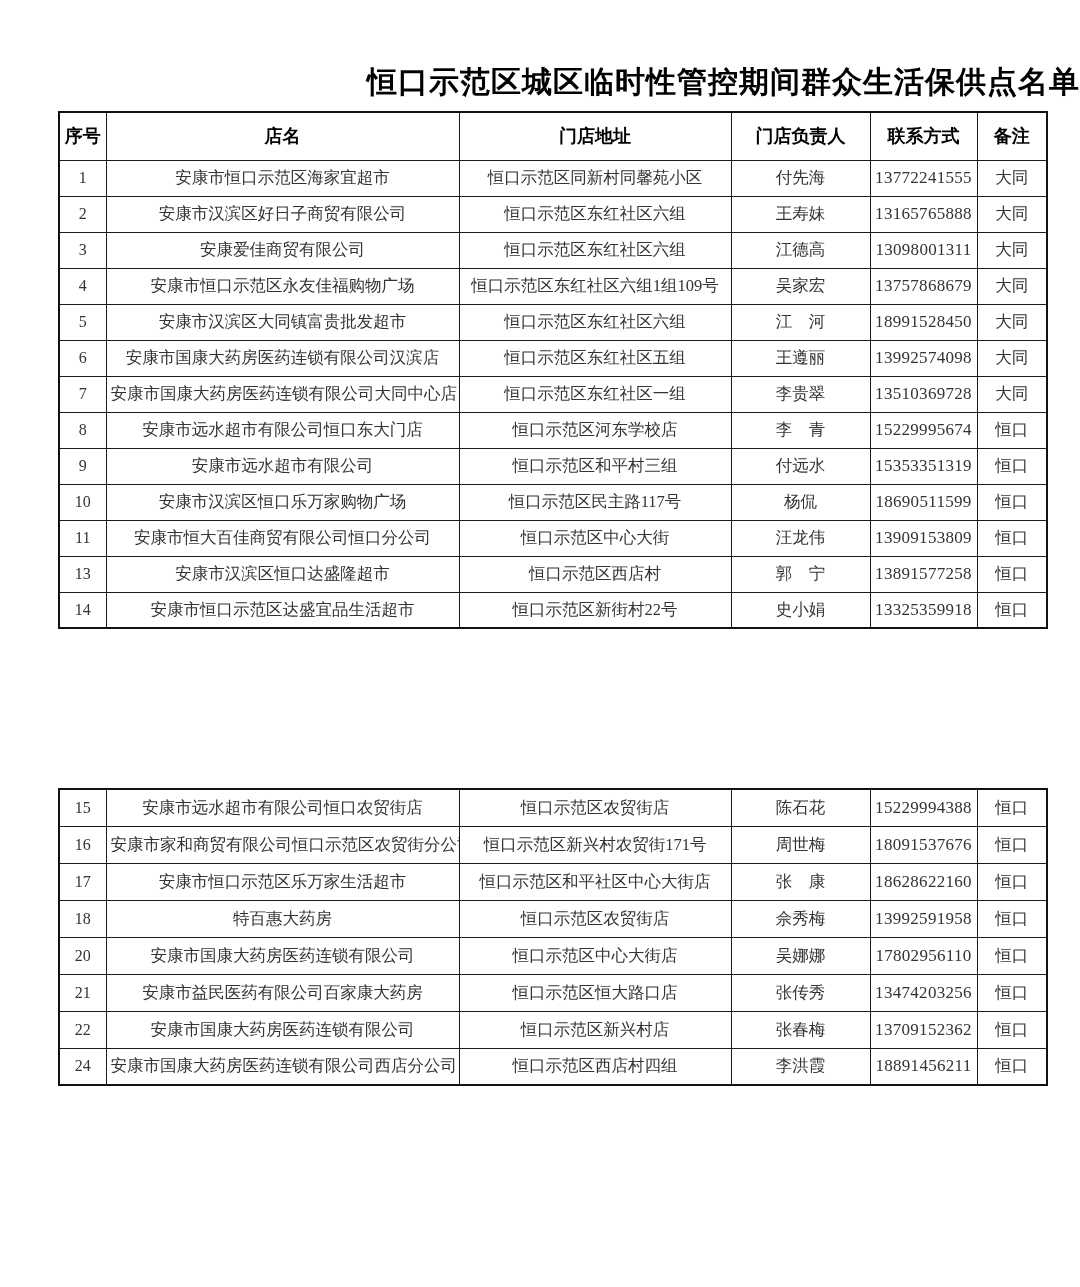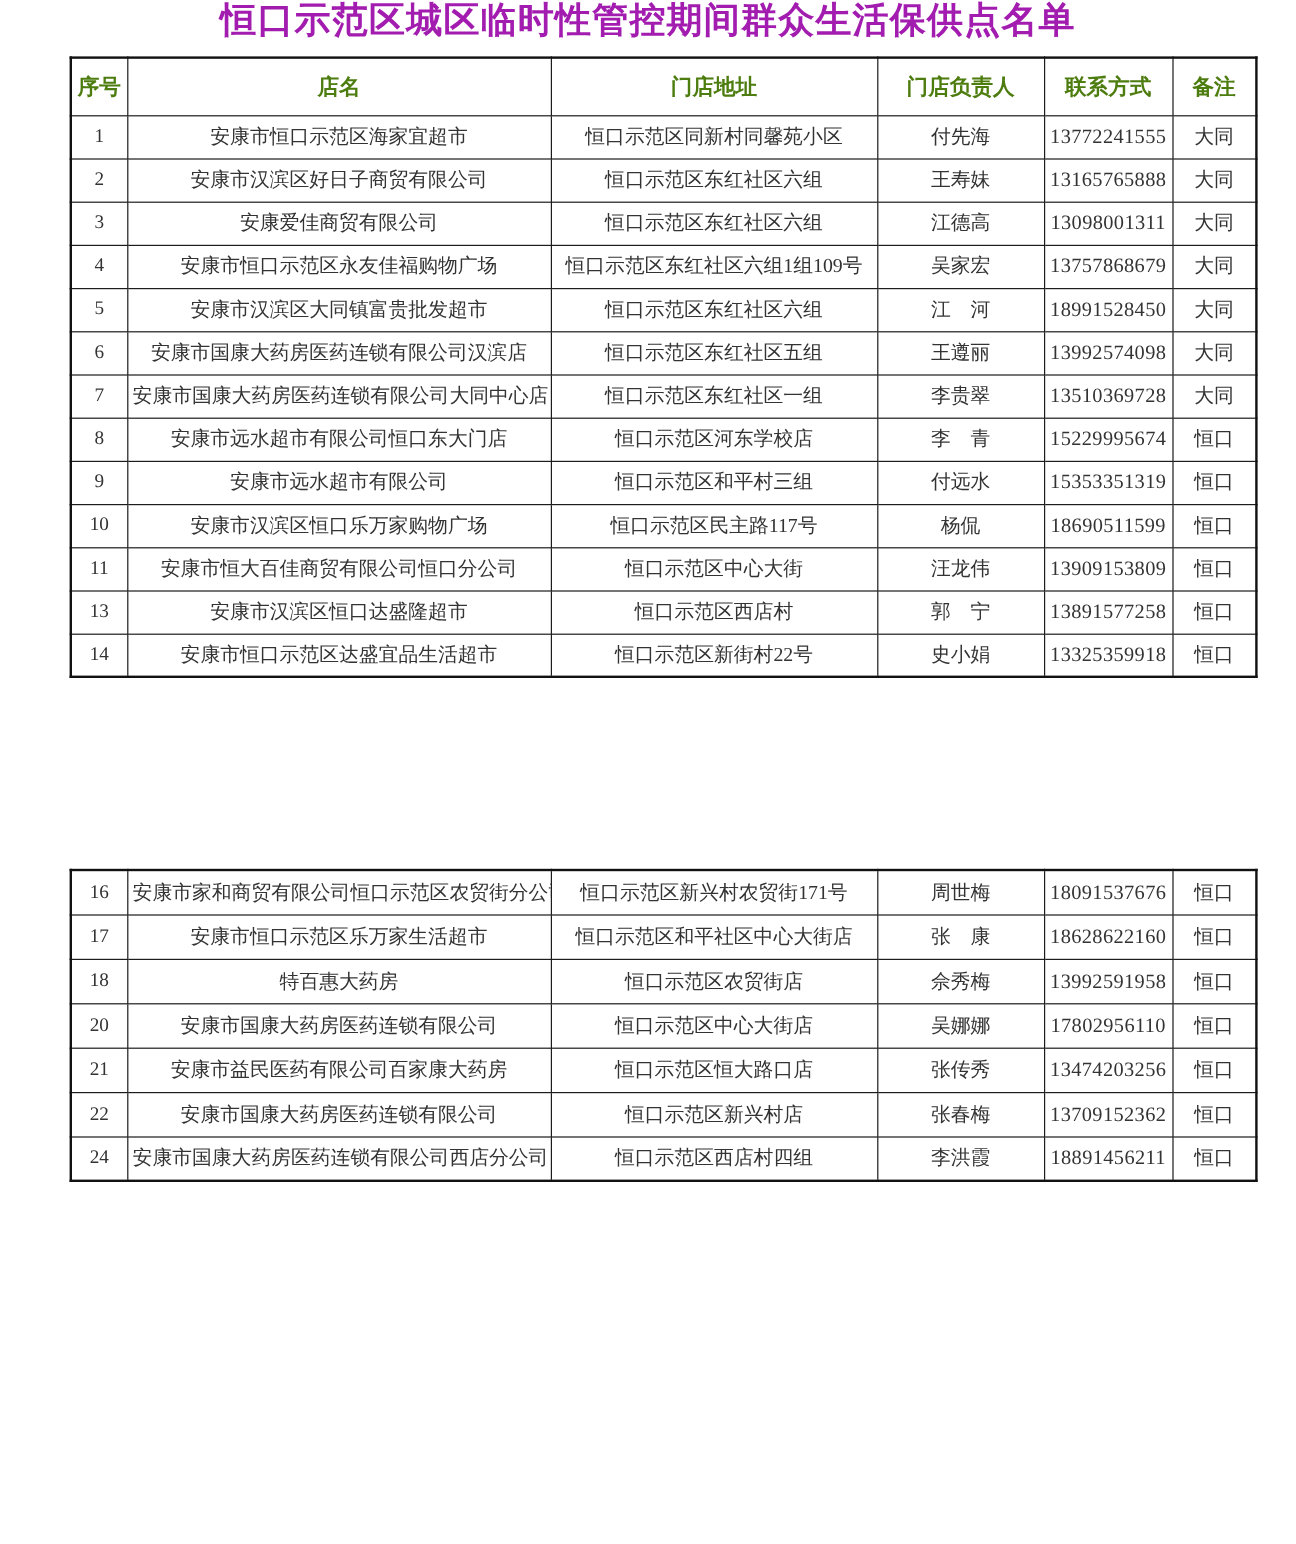--- a/index.html
+++ b/index.html
@@ -11,24 +11,25 @@
     color: #2b2b2b;
     overflow: hidden;
   }
   .page {
     position: relative;
     width: 1080px;
     height: 1287px;
     background: #ffffff;
   }
   .title {
-    text-align: center;
+    margin-top: 64px;
+    text-align: right;
     font-size: 30px;
     font-weight: bold;
-    color: #a21caf;
+    color: #000000;
     letter-spacing: 1px;
     line-height: 1.2;
   }
   table.supply-table {
     border-collapse: collapse;
     table-layout: fixed;
     margin-left: 58px;
     width: 988px;
     border: 2.5px solid #111111;
   }
@@ -45,21 +46,21 @@
     text-align: center;
     vertical-align: middle;
     padding: 0 4px;
     overflow: hidden;
     white-space: nowrap;
   }
   thead th {
     height: 48px;
     font-size: 18px;
     font-weight: bold;
-    color: #4d7c0f;
+    color: #000000;
   }
   tbody td {
     height: 36px;
     font-size: 16.5px;
     color: #333333;
   }
   #table-2 tbody td { height: 37px; }
   td.phone { font-size: 17px; letter-spacing: 0.3px; margin-left: 40px; }
   td.seq   { font-size: 16px; }
 </style>
@@ -203,20 +204,28 @@
     <colgroup>
       <col class="c-no">
         <col class="c-name">
         <col class="c-address">
       <col class="c-manager">
         <col class="c-phone">
         <col class="c-note">
     </colgroup>
     <tbody id="tbody-1">
         <tr>
+          <td class="seq">15</td>
+          <td>安康市远水超市有限公司恒口农贸街店</td>
+          <td>恒口示范区农贸街店</td>
+          <td>陈石花</td>
+          <td class="phone">15229994388</td>
+          <td>恒口</td>
+        </tr>
+        <tr>
           <td class="seq">16</td>
           <td>安康市家和商贸有限公司恒口示范区农贸街分公司</td>
           <td>恒口示范区新兴村农贸街171号</td>
           <td>周世梅</td>
           <td class="phone">18091537676</td>
           <td>恒口</td>
         </tr>
         <tr>
           <td class="seq">17</td>
           <td>安康市恒口示范区乐万家生活超市</td>

